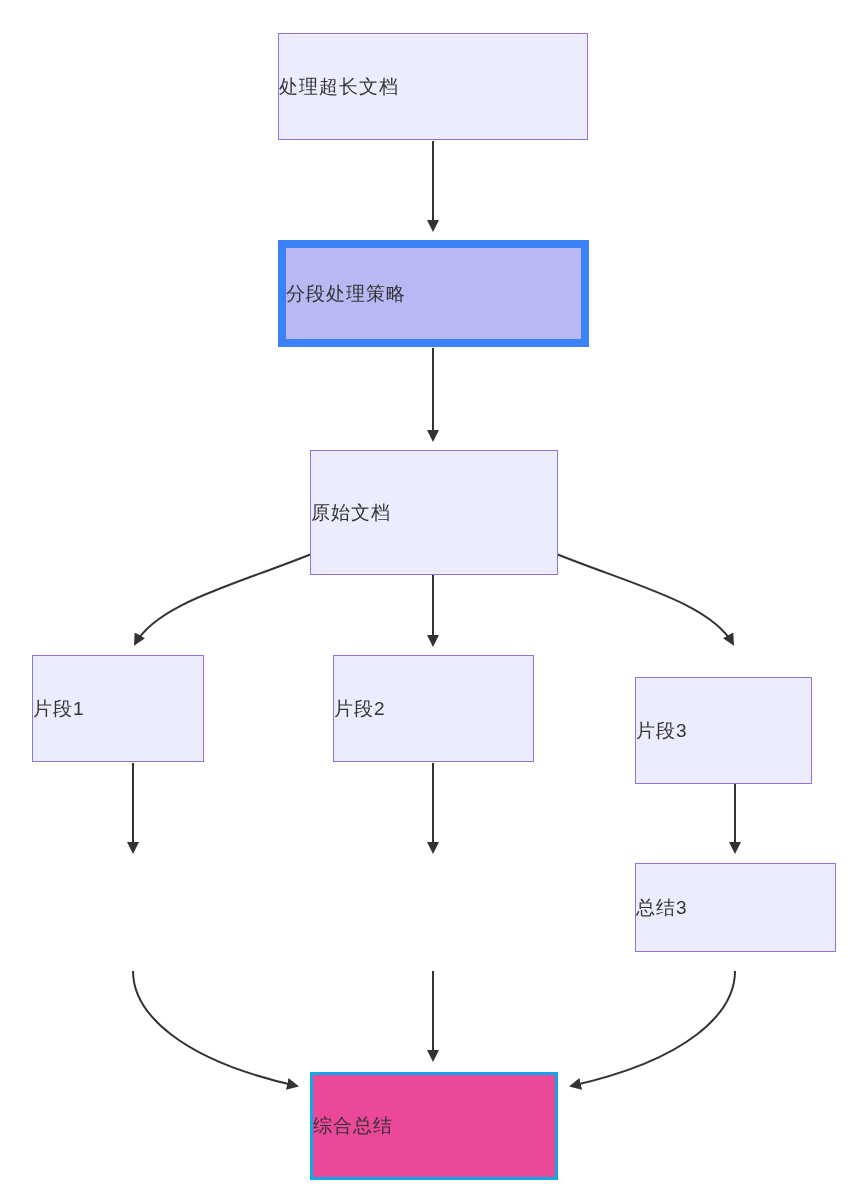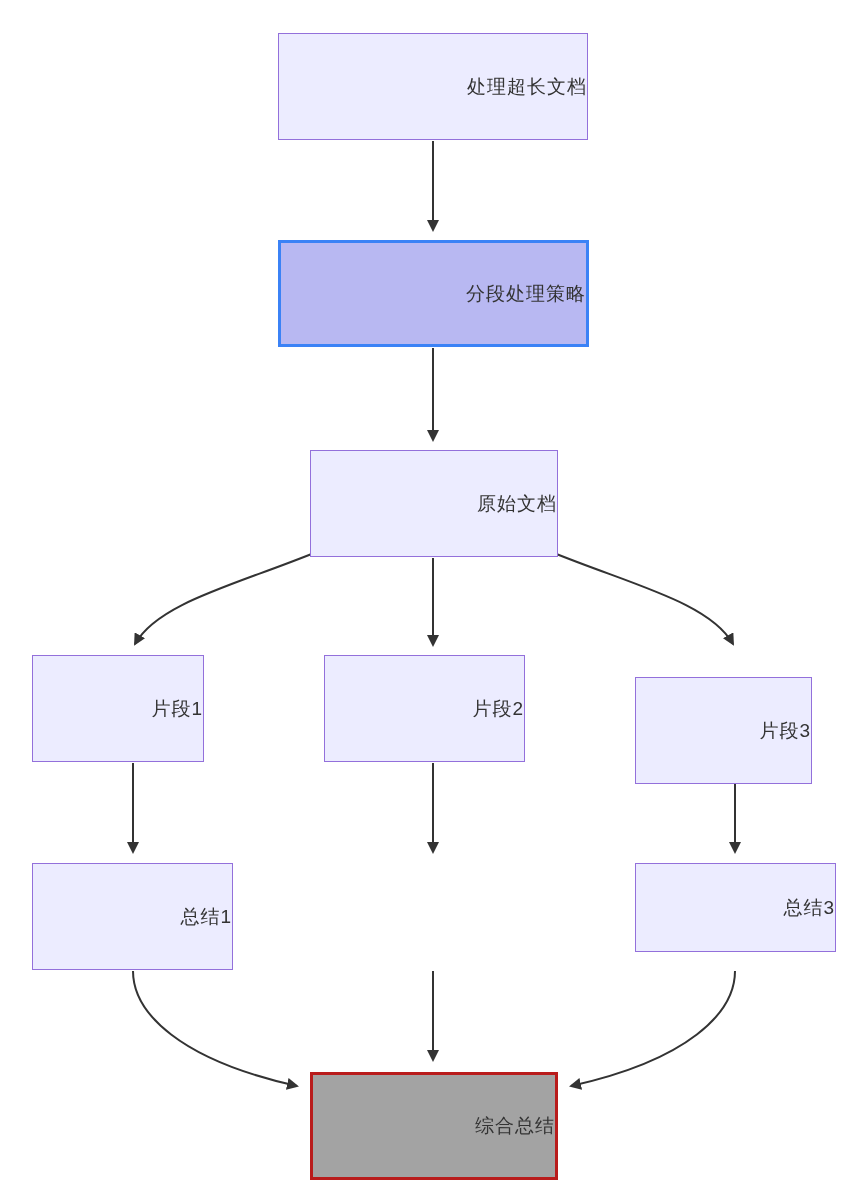--- a/index.html
+++ b/index.html
@@ -21,38 +21,37 @@
     top: 0;
     width: 852px;
     height: 1196px;
     pointer-events: none;
   }
   .node {
     position: absolute;
     box-sizing: border-box;
     display: flex;
     align-items: center;
-    justify-content: flex-end;
+    justify-content: flex-start;
     text-align: center;
     font-size: 19px;
     color: #333333;
     letter-spacing: 1px;
-    padding-left: 32px;
   }
   .node-default {
     background: #ECECFF;
     border: 1.5px solid #9370DB;
   }
   .node-highlight {
     background: #B8B8F2;
-    border: 3px solid #3b82f6;
+    border: 8px solid #3b82f6;
   }
   .node-success {
-    background: #a3a3a3;
-    border: 3px solid #b91c1c;
+    background: #ec4899;
+    border: 3px solid #0ea5e9;
   }
 </style>
 </head>
 <body>
 
 <div class="canvas">
 
   <svg class="edges" viewBox="0 0 852 1196" xmlns="http://www.w3.org/2000/svg">
     <defs>
       <marker id="arrow" viewBox="0 0 12 12" refX="10" refY="6" markerWidth="12" markerHeight="12" markerUnits="userSpaceOnUse" orient="auto">
@@ -75,39 +74,36 @@
   </svg>
 
   <div class="node node-default" style="left:278px;top:33px;width:310px;height:107px">
     <span>处理超长文档</span>
   </div>
 
   <div class="node node-highlight" style="left:278px;top:240px;width:311px;height:107px">
     <span>分段处理策略</span>
   </div>
 
-  <div class="node node-default" style="left:310px;top:450px;width:248px;height:107px">
+  <div class="node node-default" style="left:310px;top:450px;width:248px;height:125px">
     <span>原始文档</span>
   </div>
 
   <div class="node node-default" style="left:32px;top:655px;width:172px;height:107px">
     <span>片段1</span>
   </div>
 
-  <div class="node node-default" style="left:324px;top:655px;width:201px;height:107px">
+  <div class="node node-default" style="left:333px;top:655px;width:201px;height:107px">
     <span>片段2</span>
   </div>
 
   <div class="node node-default" style="left:635px;top:677px;width:177px;height:107px">
     <span>片段3</span>
   </div>
 
-  <div class="node node-default" style="left:32px;top:863px;width:201px;height:107px">
-    <span>总结1</span>
-  </div>
 
 
   <div class="node node-default" style="left:635px;top:863px;width:201px;height:89px">
     <span>总结3</span>
   </div>
 
   <div class="node node-success" style="left:310px;top:1072px;width:248px;height:108px">
     <span>综合总结</span>
   </div>
 

